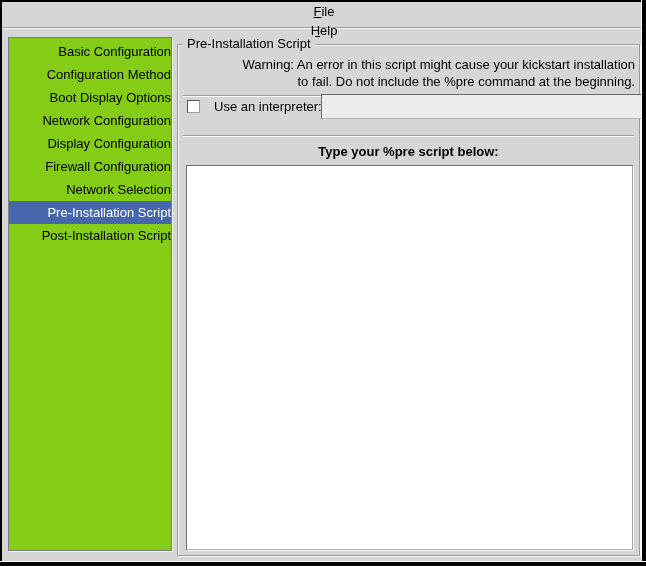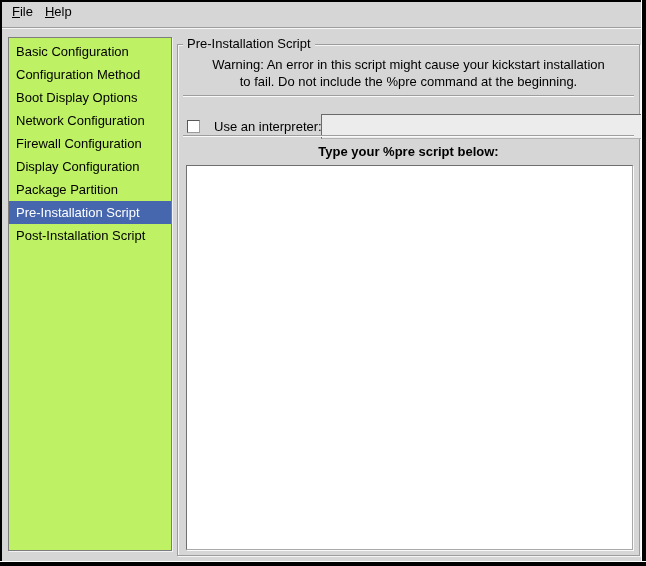--- a/index.html
+++ b/index.html
@@ -12,54 +12,54 @@
   
   .wb { position:absolute; background:#000; z-index:20; }
   .wb-top    { left:0; top:0; width:100%; height:2px; }
   .wb-left   { left:0; top:0; width:2px; height:100%; }
   .wb-right  { right:0; top:0; width:4px; height:100%; box-shadow:-1px 0 0 #ffffff; }
   .wb-bottom { left:0; bottom:0; width:100%; height:4px; box-shadow:0 -1px 0 #ffffff; }
 
   
   .menubar {
     position:absolute; left:2px; top:2px; right:4px; height:26px;
-    display:flex; align-items:flex-start; padding-left:4px;
-    border-bottom:1px solid #9e9e9e; box-shadow:0 1px 0 #f7f7f7;
+    display:flex; align-items:center; padding-left:4px;
+    border-bottom:1px solid #9e9e9e; box-shadow:0 1px 0 #f7f7f7;flex-direction:column;
   }
   .menu-item { display:inline-block; padding:2px 6px; cursor:default; }
   .menu-item::first-letter { text-decoration:underline; }
 
   
   .listbox {
     position:absolute; left:8px; top:37px; width:164px; height:514px;
-    background:#bef264; border:1px solid #7d7d7d;
-    box-shadow:1px 1px 0 #f2f2f2; padding-top:2px; overflow:hidden;
+    background:#84cc16; border:1px solid #7d7d7d;
+    box-shadow:1px 1px 0 #f2f2f2; padding-top:2px; overflow:hidden;text-align:right;
   }
   .list-item { height:23px; line-height:23px; padding-left:7px; white-space:nowrap; cursor:default; }
   .list-item.selected { background:#4667ad; color:#ffffff; }
 
   
   .frame {
     position:absolute; left:177px; top:44px; width:463px; height:512px;
     border:1px solid #9c9c9c;
     box-shadow:inset 1px 1px 0 rgba(255,255,255,.75), 1px 1px 0 rgba(255,255,255,.75);
   }
   .frame-title {
     position:absolute; top:-9px; left:5px; background:#d6d6d6; padding:0 4px;
     white-space:nowrap;
   }
-  .warning { position:absolute; top:11px; left:4px; right:4px; text-align:center; line-height:17px; }
+  .warning { position:absolute; top:11px; left:4px; right:4px; text-align:right; line-height:17px; }
   .separator {
     position:absolute; left:5px; right:5px; height:2px;
     border-top:1px solid #9e9e9e; border-bottom:1px solid #fafafa;
   }
   .sep-1 { top:50px; }
   .sep-2 { top:90px; }
 
-  .interp-row { position:absolute; left:9px; top:69px; right:8px; height:26px;padding-left:28px; }
+  .interp-row { position:absolute; left:9px; top:49px; right:8px; height:26px;padding-left:28px; }
   .checkbox {
     position:absolute; left:0; top:6px; width:13px; height:13px;
     background:#ffffff; border:1px solid;
     border-color:#585858 #9c9c9c #9c9c9c #585858; cursor:default;
   }
   .interp-label { position:absolute; left:27px; top:0; line-height:26px; white-space:nowrap; }
   .interp-entry {
     position:absolute; left:134px; top:0; width:321px; height:25px;
     background:#ececec; border:1px solid;
     border-color:#6a6a6a #b2b2b2 #b2b2b2 #6a6a6a;
@@ -86,23 +86,23 @@
 <div class="menubar">
   <span class="menu-item">File</span>
   <span class="menu-item">Help</span>
 </div>
 
 <div class="listbox">
   <div class="list-item">Basic Configuration</div>
   <div class="list-item">Configuration Method</div>
   <div class="list-item">Boot Display Options</div>
   <div class="list-item">Network Configuration</div>
+  <div class="list-item">Display Configuration</div>
   <div class="list-item">Firewall Configuration</div>
-  <div class="list-item">Display Configuration</div>
-  <div class="list-item">Package Partition</div>
+  <div class="list-item">Network Selection</div>
   <div class="list-item selected">Pre-Installation Script</div>
   <div class="list-item">Post-Installation Script</div>
 </div>
 
 <div class="frame">
   <span class="frame-title">Pre-Installation Script</span>
 
   <div class="warning">
     <div>Warning: An error in this script might cause your kickstart installation</div>
     <div>to fail. Do not include the %pre command at the beginning.</div>

